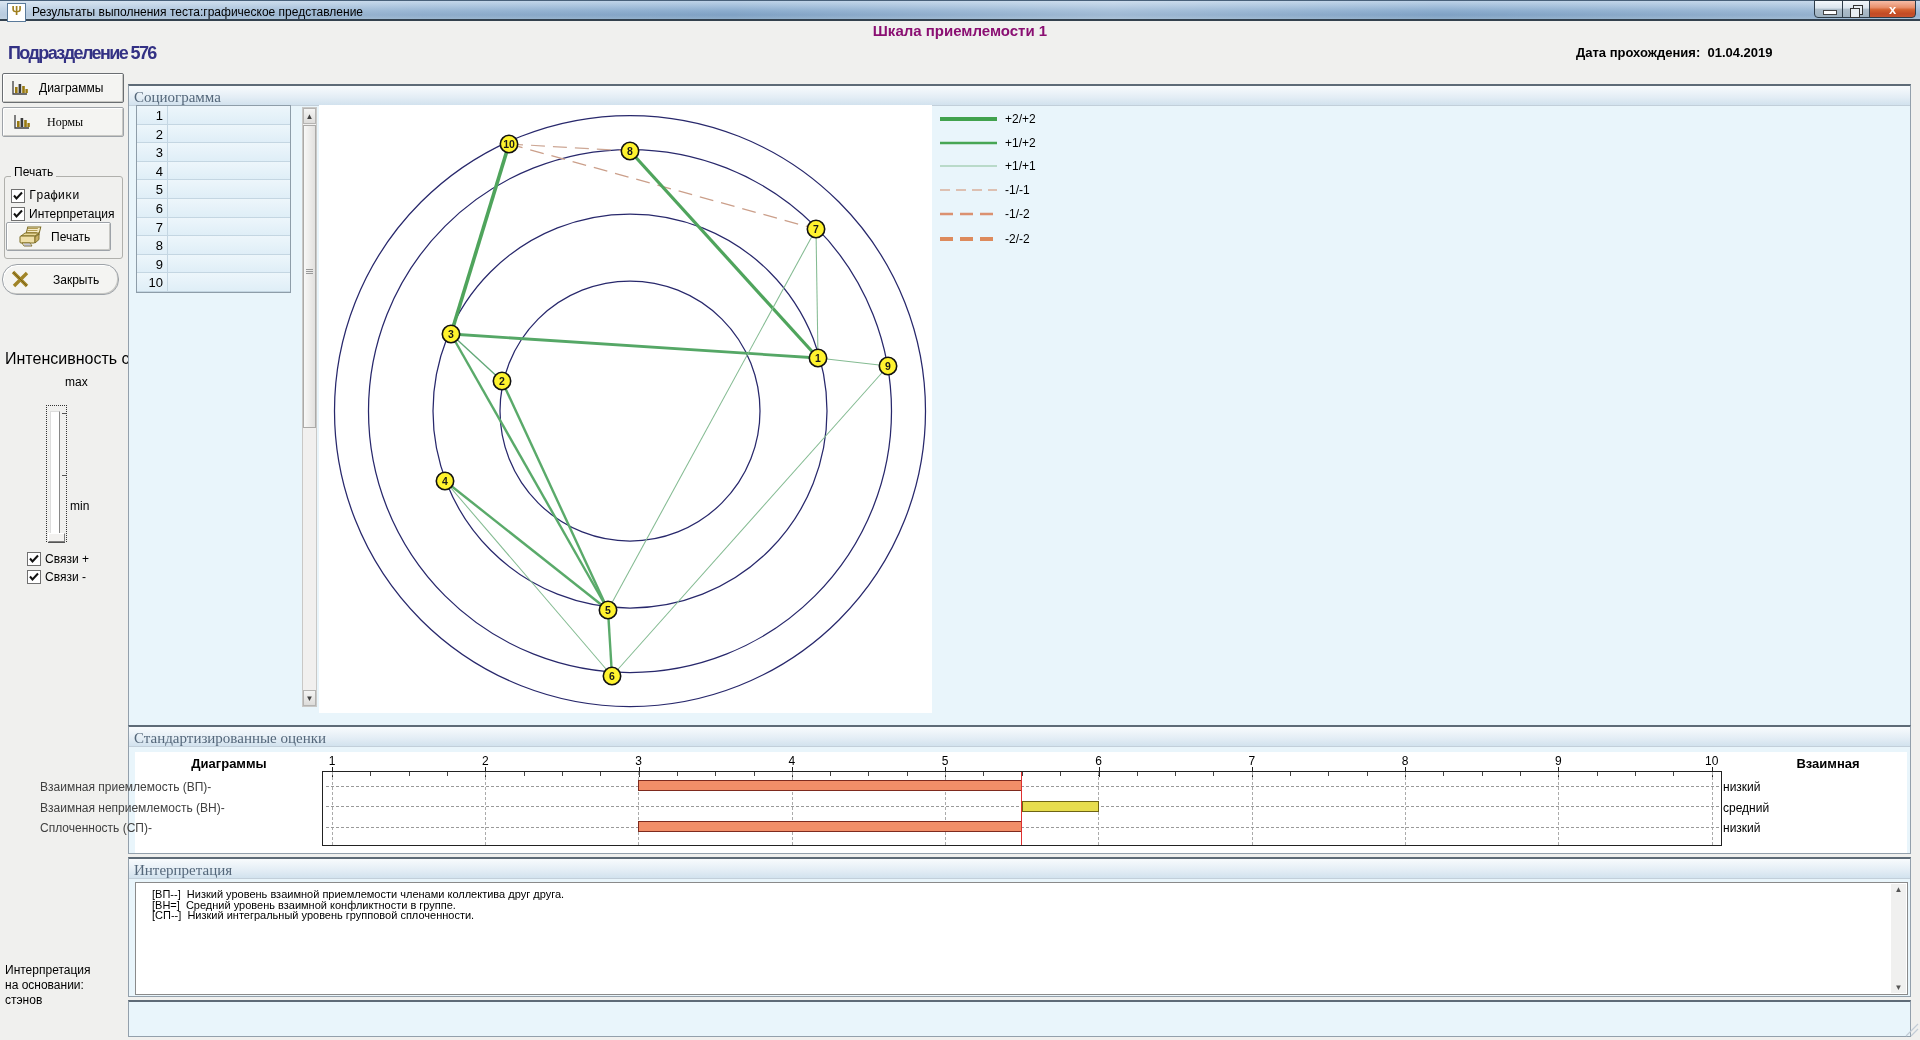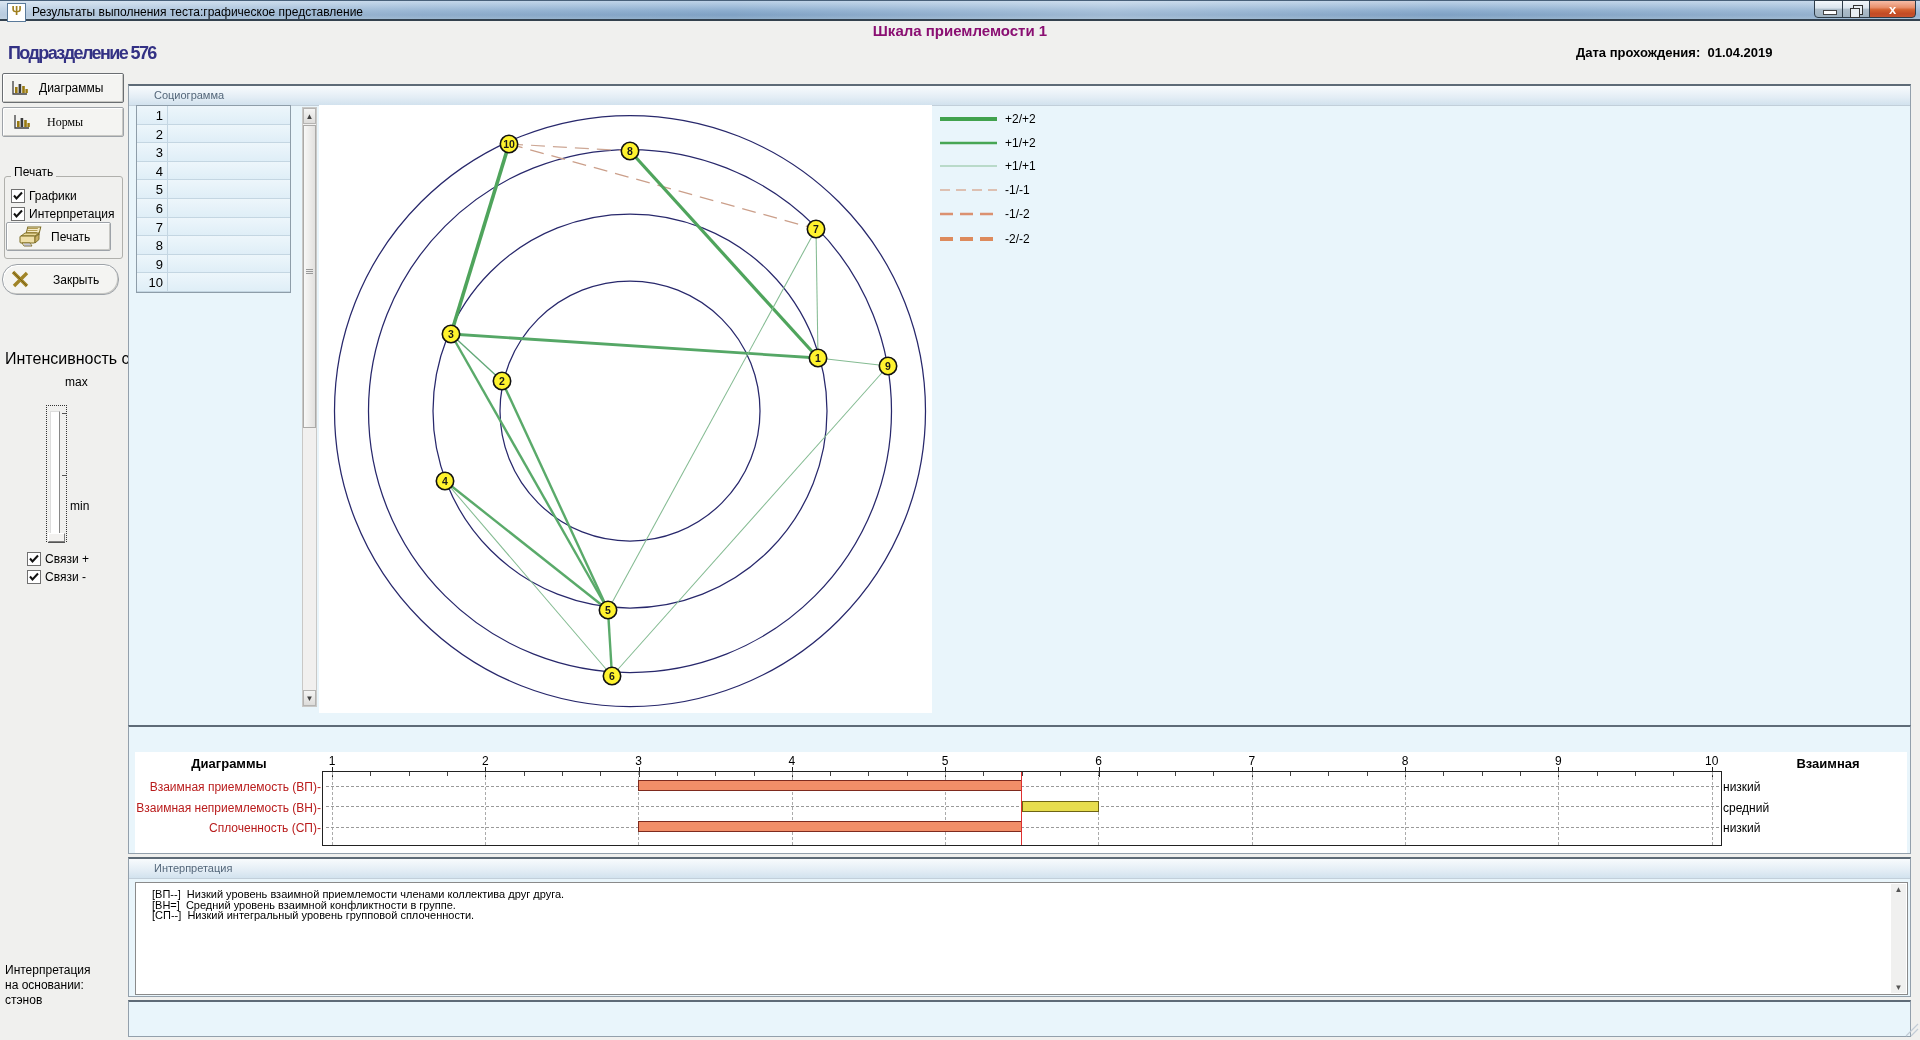--- a/index.html
+++ b/index.html
@@ -33,30 +33,30 @@
 .chk svg{position:absolute;left:0px;top:0px;}
 .clabel{position:absolute;font-size:12px;color:#000;}
 #grpPrint{left:4px;top:176px;width:117px;height:81px;border:1px solid #B0B0AC;border-radius:3px;}
 #grpPrintLbl{left:11px;top:165px;font-size:12px;background:#F0F0EE;padding:0 3px;}
 
 .panel{position:absolute;left:128px;width:1783px;background:#E9F5FB;
   border:1px solid #93A0AC;border-top:2px solid #5E6B77;box-sizing:border-box;}
 .phead{position:absolute;left:0;top:0;width:100%;height:19px;
   background:linear-gradient(180deg,#F8FBFD 0%,#E3EDF5 60%,#D2E2EE 100%);
   border-bottom:1px solid #C2CFDA;}
-.phead span{position:absolute;left:25px;top:3px;font-size:11px;color:#54677A;}
+.phead span{position:absolute;left:5px;top:3px;font-size:15px;color:#54677A;font-family:Liberation Serif, serif;}
 .trow{position:absolute;left:0;width:153px;height:18.6px;
   background:linear-gradient(180deg,#EDF6FB 0%,#DFEEF7 100%);
   border-bottom:1px solid #C4D6E2;box-sizing:border-box;}
 .trow span{position:absolute;left:0;top:2px;width:26px;text-align:right;color:#000;}
 .trow::after{content:"";position:absolute;left:30px;top:0;width:1px;height:100%;background:#C4D6E2;}
 .bar{position:absolute;height:11px;box-sizing:border-box;}
 .rowline{position:absolute;height:0;border-top:1px dashed #9A9A9A;}
 .gridv{position:absolute;width:0;border-left:1px dashed #ABABAB;}
-.lbl-l{position:absolute;font-size:12px;color:#b91c1c;text-align:right;}
+.lbl-l{position:absolute;font-size:12px;color:#404040;text-align:left;}
 .lbl-r{position:absolute;font-size:12px;color:#000;}
 .num{position:absolute;font-size:12px;color:#000;transform:translateX(-50%);}
 </style></head>
 <body>
 
 <div id="titlebar" class="abs">
   <div id="appicon">Ψ</div>
   <div class="ttext">Результаты выполнения теста:графическое представление</div>
 </div>
 <div id="btnmin" class="winbtn">
@@ -94,21 +94,21 @@
   </svg>
   <span class="lbl" style="left:44px;font-family:Liberation Serif, serif;">Нормы</span>
   </div>
 <div id="grpPrint" class="abs"></div>
 <div id="grpPrintLbl" class="abs">Печать</div>
 <div class="chk" style="left:11px;top:189px;">
     <svg width="12" height="12" viewBox="0 0 12 12">
       <path d="M2,5.5 L4.5,8.5 L10,2.5" stroke="#111" stroke-width="2" fill="none"></path>
     </svg>
   </div>
-<div class="clabel" style="left:29px;top:189px;">Графики</div>
+<div class="clabel" style="left:29px;top:189px;font-family:Liberation Mono, monospace;">Графики</div>
 <div class="chk" style="left:11px;top:207px;">
     <svg width="12" height="12" viewBox="0 0 12 12">
       <path d="M2,5.5 L4.5,8.5 L10,2.5" stroke="#111" stroke-width="2" fill="none"></path>
     </svg>
   </div>
 <div class="clabel" style="left:29px;top:207px;">Интерпретация</div>
 <div class="sbtn" style="left:6px;top:222px;width:103px;height:27px;">
   <svg style="position:absolute;left:12px;top:3px;" width="24" height="22" viewBox="0 0 24 22">
     <rect x="6" y="1" width="13" height="8" fill="#F5EBC8" stroke="#7A6A20" stroke-width="1" transform="skewX(-14) translate(3,0)"></rect>
     <path d="M6,2 h10 M6,4 h10 M6,6 h10" stroke="#A89040" stroke-width="0.8" transform="skewX(-14) translate(3.5,0.5)"></path>
@@ -264,20 +264,23 @@
     <text x="73" y="18">+2/+2</text>
     <text x="73" y="42">+1/+2</text>
     <text x="73" y="65">+1/+1</text>
     <text x="73" y="89">-1/-1</text>
     <text x="73" y="113">-1/-2</text>
     <text x="73" y="138">-2/-2</text>
   </g>
 </svg>
 
 <div class="panel" id="pStd" style="top:725px;height:129px;">
+  <div class="phead">
+      <span>Стандартизированные оценки</span>
+    </div>
   <div style="position:absolute;left:6px;top:25px;width:1772px;height:101px;background:#fff;"></div>
 </div>
 <div class="abs" style="left:0;top:0;width:1920px;height:0;">
   <div class="abs" style="left:164px;top:756px;width:130px;text-align:center;font-size:13px;font-weight:bold;">Диаграммы</div>
   <div class="abs" style="left:1790px;top:756px;width:76px;text-align:center;font-size:13px;font-weight:bold;">Взаимная</div>
   <div class="num" style="left:332px;top:754px;">1</div>
   <div class="num" style="left:485.3px;top:754px;">2</div>
   <div class="num" style="left:638.6px;top:754px;">3</div>
   <div class="num" style="left:791.9px;top:754px;">4</div>
   <div class="num" style="left:945.2px;top:754px;">5</div>

